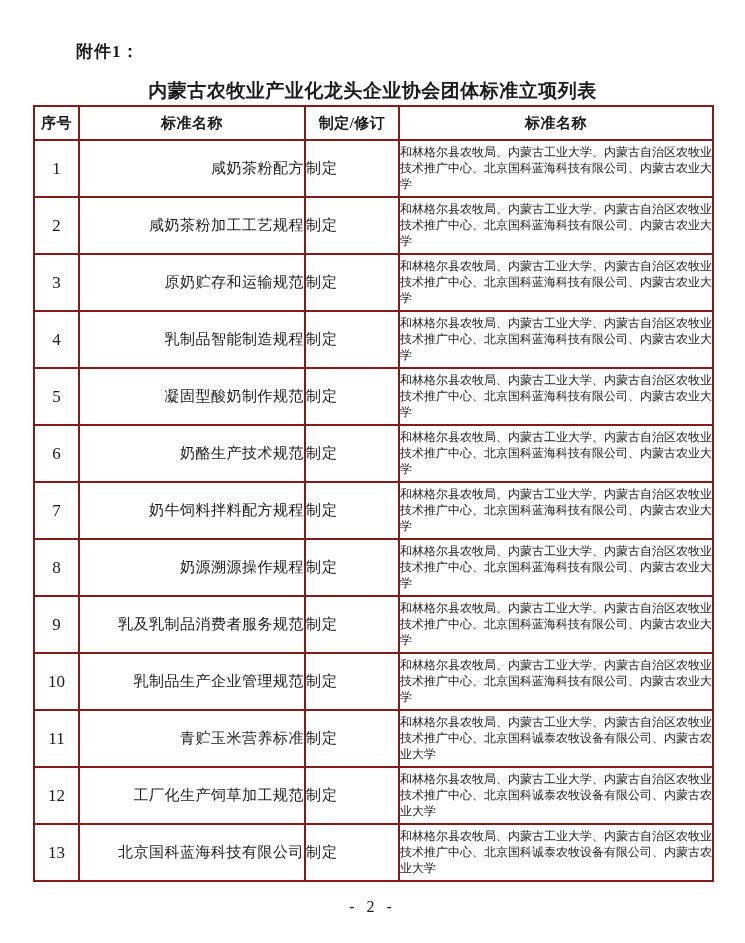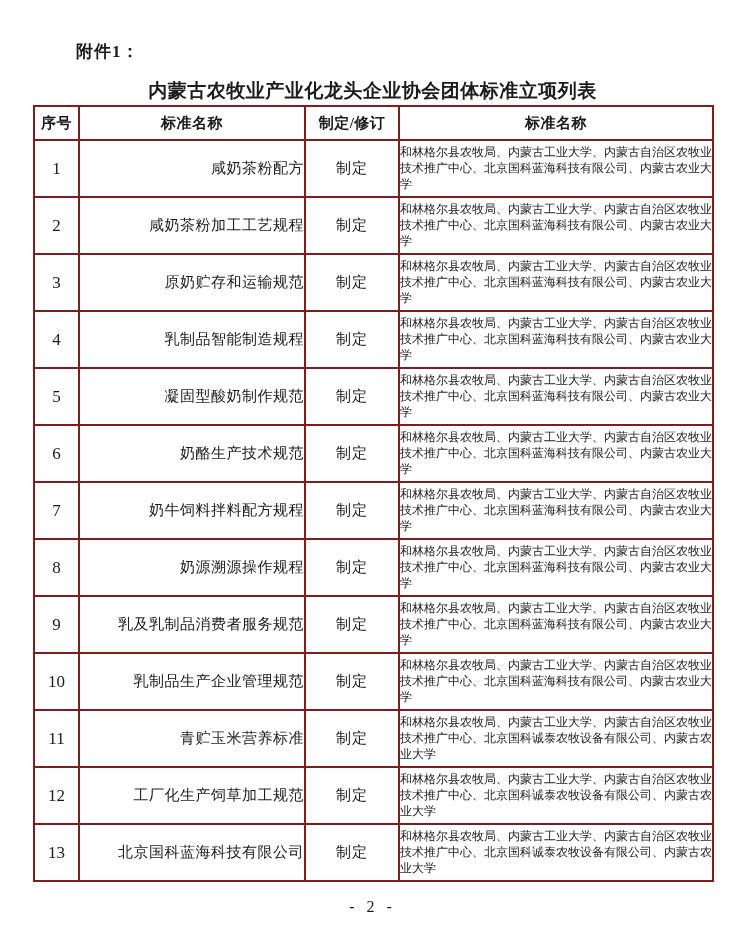--- a/index.html
+++ b/index.html
@@ -64,21 +64,21 @@
   .cell-no {
     text-align: center;
     font-size: 17px;
   }
   .cell-name {
     text-align: right;
     font-size: 15px;
     letter-spacing: 0.5px;
   }
   .cell-type {
-    text-align: center;
+    text-align: left;
     font-size: 15px;
     letter-spacing: 1px;
   }
   .cell-draft {
     font-size: 12px;
     line-height: 16px;
     text-align: justify;
     text-align-last: left;
     padding: 0 3px 0 4px;
     word-break: break-all;

